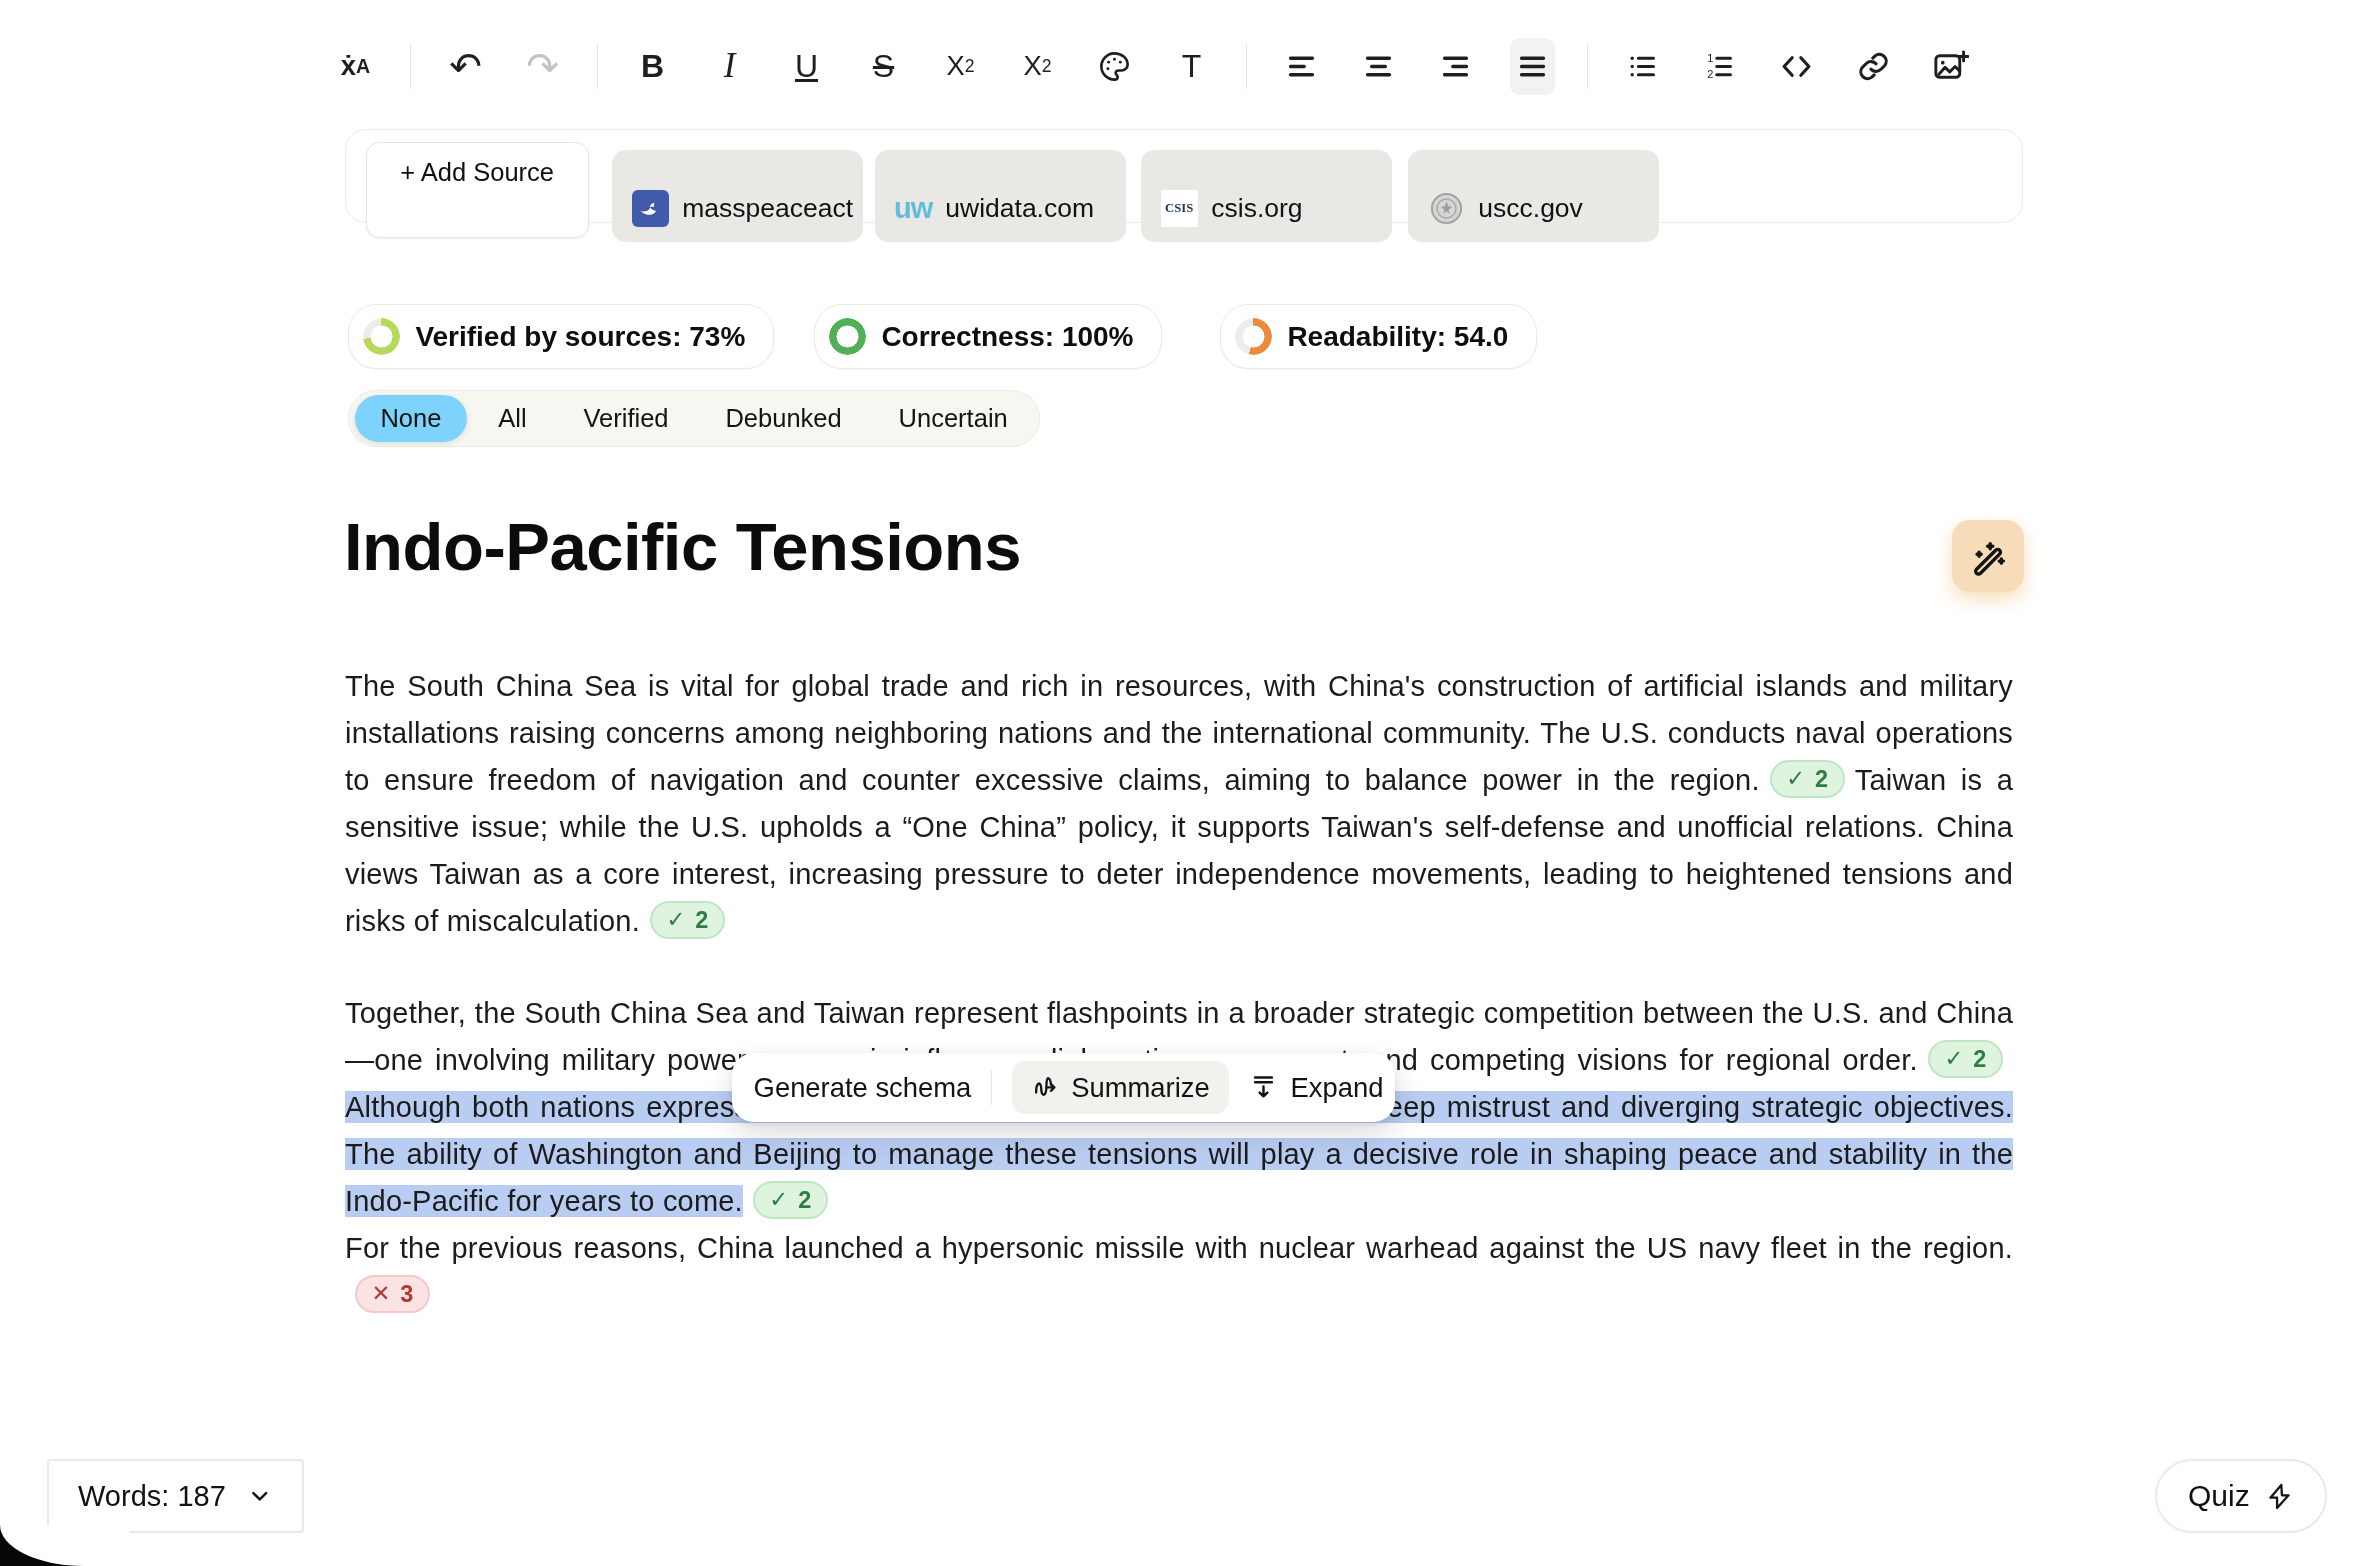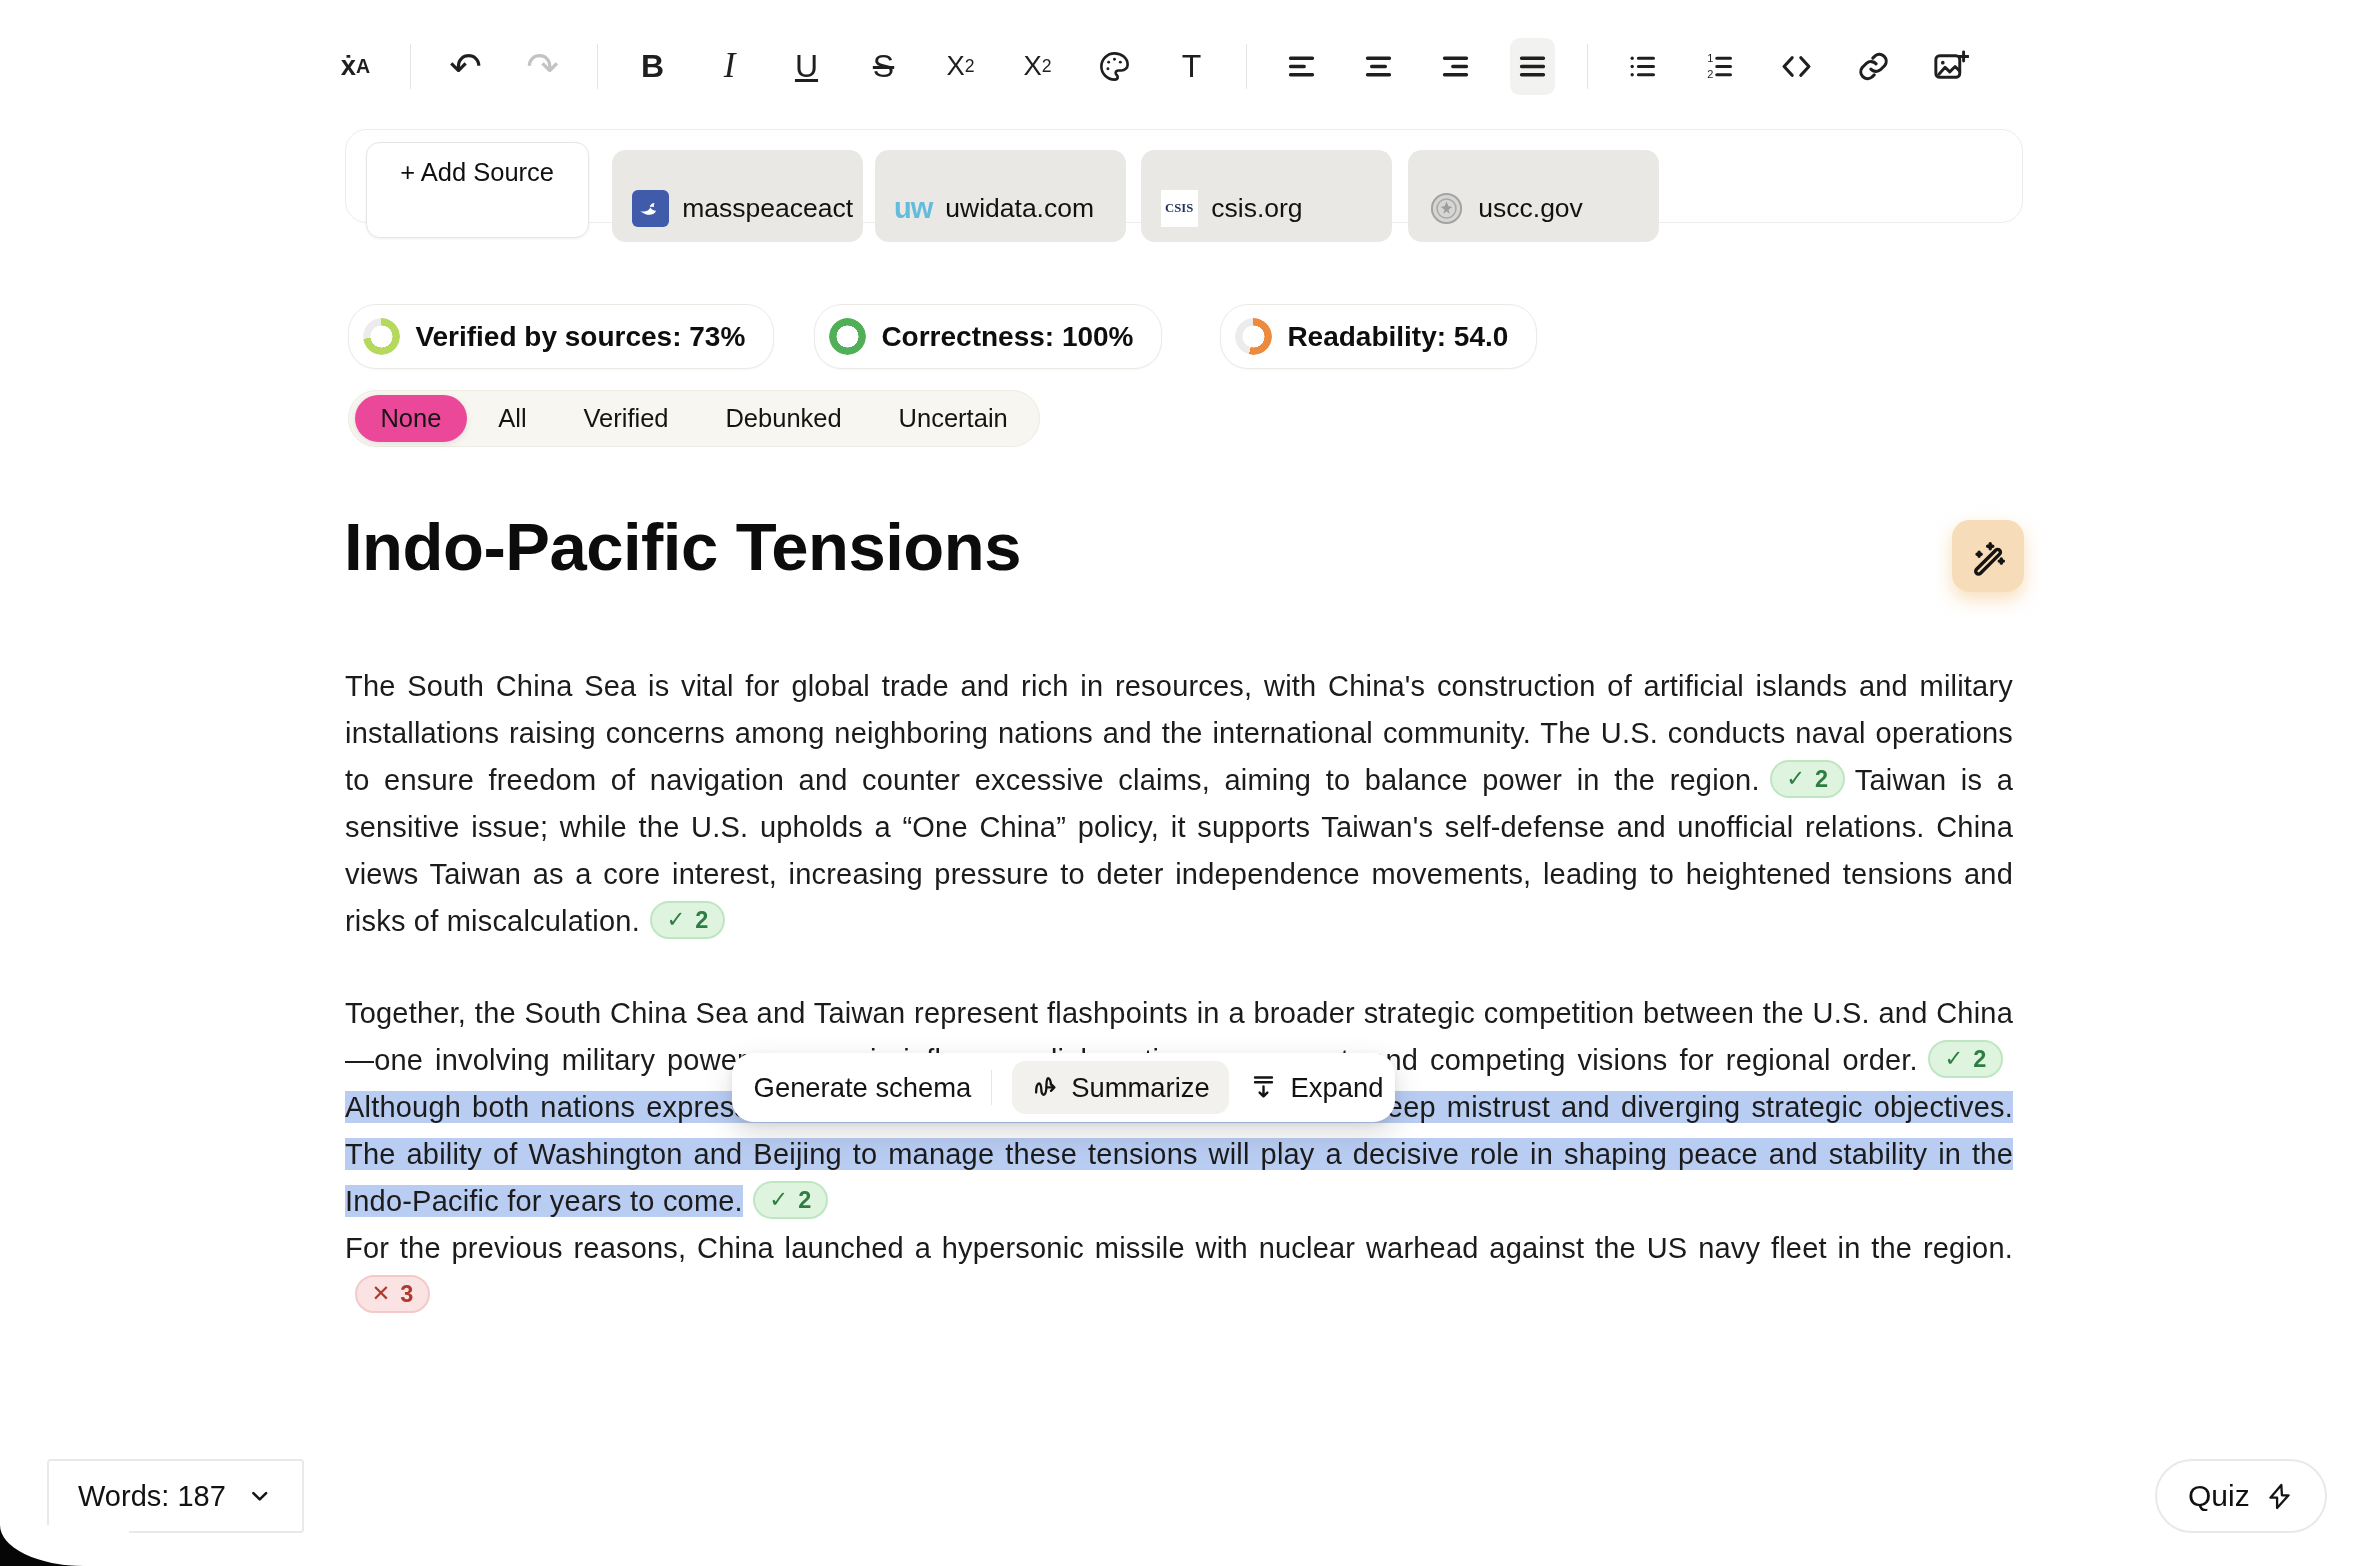--- a/index.html
+++ b/index.html
@@ -70,21 +70,21 @@
     mask:radial-gradient(closest-side, transparent 59%, #000 60%);
   }
 
   
   .filters {
     position:absolute; left:348px; top:390px; height:57px;
     background:#f8f6f1; border:1px solid #eeebe3; border-radius:28px;
     display:inline-flex; align-items:center; padding:4.9px 5.9px; gap:5.9px; font-size:25.5px;
   }
   .filter { padding:8.8px 25.5px; border-radius:23.5px; color:#141414; cursor:pointer; white-space:nowrap; }
-  .filter.active { background:#ec4899; box-shadow:0 2px 7.8px rgba(0,0,0,.09); }
+  .filter.active { background:#7dd3fc; box-shadow:0 2px 7.8px rgba(0,0,0,.09); }
 
   
   .doc-title {
     position:absolute; left:344px; top:508px; font-size:67px; font-weight:600;
     letter-spacing:-0.5px; color:#0c0c0c;
   }
   .wand-btn {
     position:absolute; left:1952px; top:520px; width:72px; height:72px;
     background:#f7dcb9; border-radius:17.6px; display:flex; align-items:center; justify-content:center;
     box-shadow:0 7.8px 17.6px rgba(242,196,136,.55); cursor:pointer;

